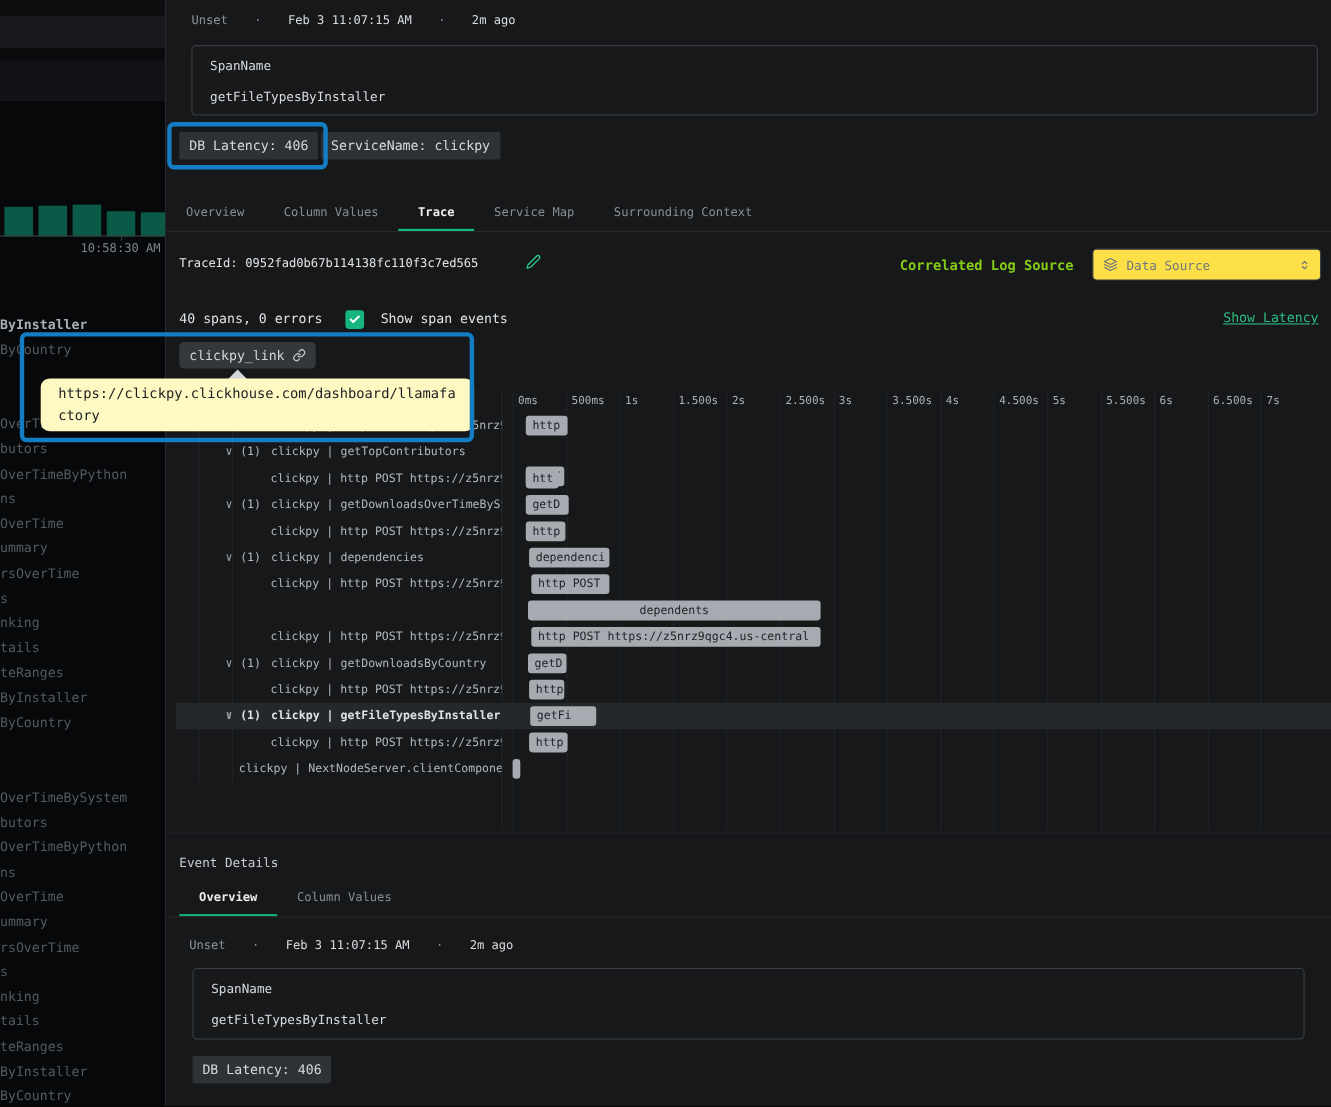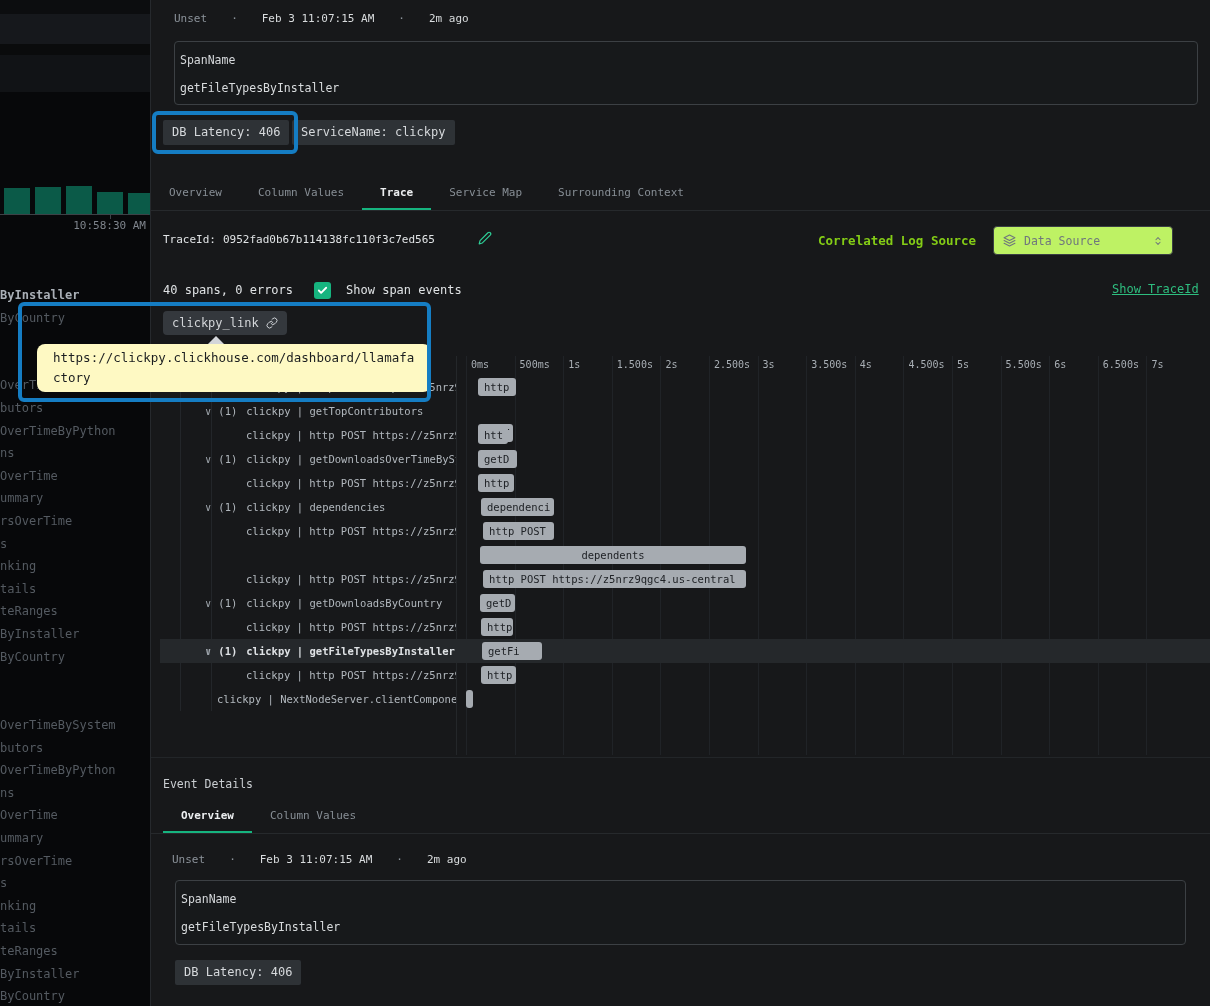--- a/index.html
+++ b/index.html
@@ -19,34 +19,34 @@
   .side-item{position:absolute;left:0;width:150px;height:15px;line-height:15px;font-size:12px;
              color:#545a61;white-space:nowrap;overflow:hidden;}
   .side-item.bright{color:#a9afb6;font-weight:bold;}
   
   .panel{position:absolute;left:150px;top:0;width:1060px;height:1006px;background:#17181a;
          border-left:1px solid #26292d;box-sizing:border-box;}
   .hdr-row{position:absolute;display:flex;gap:24px;font-size:11px;color:#d9dcde;}
   .hdr-row .dim{color:#8c939b;}
   .hdr-row .sep{color:#8c939b;}
   .card{position:absolute;border:1px solid #3c4044;border-radius:4px;box-sizing:border-box;
-        padding:11px 5px;background:#17191b;}
+        padding:11px 16px;background:#17191b;}
   .card .card-label{font-size:11.5px;color:#d6d9dc;}
   .card .card-value{margin-top:14px;font-size:11.5px;color:#d9dcde;}
   .badge{position:absolute;height:25px;line-height:25px;background:#2e3236;padding:0 9px;
          font-size:12px;color:#d6d9dc;border-radius:2px;white-space:nowrap;}
   .tabs{position:absolute;display:flex;}
   .tab{height:33px;line-height:31px;padding:0 18px;font-size:11px;color:#878e95;cursor:pointer;
        box-sizing:border-box;white-space:nowrap;}
   .tab.active{color:#eceef0;font-weight:bold;border-bottom:2px solid var(--accent-green);}
   .hline{position:absolute;height:1px;background:#26292c;}
   .traceid{position:absolute;left:313px;top:233px;font-size:11px;color:#e1e4e6;display:flex;gap:7px;}
   .pencil{position:absolute;left:478px;top:231px;color:var(--pencil-green);}
   .corr-label{position:absolute;left:818px;top:233px;font-size:12.5px;font-weight:bold;color:#84cc16;}
-  .select{position:absolute;left:993px;top:226px;width:180px;height:29px;background:#bef264;
+  .select{position:absolute;left:993px;top:226px;width:208px;height:29px;background:#fde047;
           border:1px solid #3a3f43;border-radius:4px;box-sizing:border-box;display:flex;
           align-items:center;padding:0 9px;gap:8px;cursor:pointer;}
   .select .ph{font-size:11.5px;color:#6f767d;flex:1;}
   .controls{position:absolute;left:313px;top:281px;height:18px;display:flex;align-items:center;}
   .summary{font-size:12px;color:#dfe2e4;}
   .checkbox{width:17px;height:17px;margin-left:21px;background:var(--accent-green);border-radius:3px;
             display:flex;align-items:center;justify-content:center;cursor:pointer;}
   .cb-label{margin-left:15px;font-size:12px;color:#dfe2e4;}
   .show-filters{position:absolute;left:1112px;top:282px;font-size:12px;color:var(--link-green);
                 text-decoration:underline;cursor:pointer;}
@@ -261,21 +261,21 @@
 
   <div class="controls" style="left: 163px;">
     <span class="summary">40 spans, 0 errors</span>
     <span class="checkbox" id="cb">
       <svg width="11" height="11" viewBox="0 0 24 24" fill="none" stroke="#ffffff" stroke-width="4" stroke-linecap="round" stroke-linejoin="round">
           <polyline points="20 6 9 17 4 12"></polyline>
         </svg>
     </span>
     <span class="cb-label">Show span events</span>
   </div>
-  <div class="show-filters">Show TraceId</div>
+  <div class="show-filters">Show Latency</div>
 
   <div class="chip">
     <span>clickpy_link</span>
     <span>
       <svg width="12" height="12" viewBox="0 0 24 24" fill="none" stroke="#cfd3d7" stroke-width="2" stroke-linecap="round" stroke-linejoin="round">
           <path d="M10 13a5 5 0 0 0 7.54.54l3-3a5 5 0 0 0-7.07-7.07l-1.72 1.71"></path>
           <path d="M14 11a5 5 0 0 0-7.54-.54l-3 3a5 5 0 0 0 7.07 7.07l1.71-1.71"></path>
         </svg>
     </span>
   </div>

